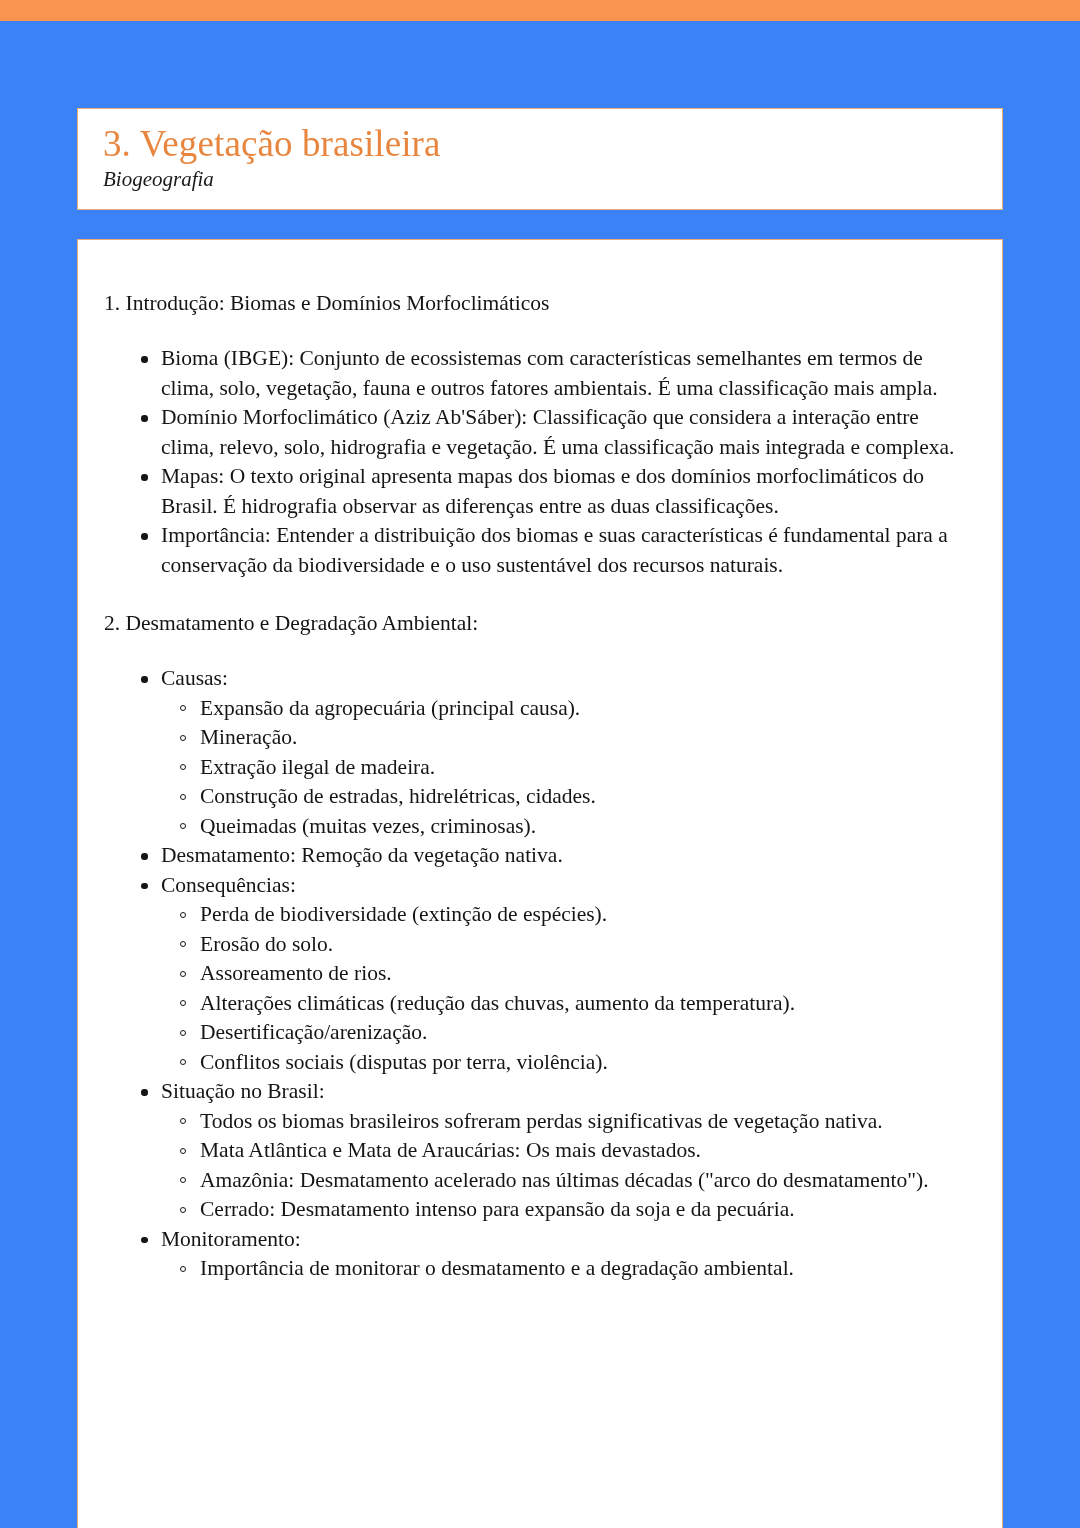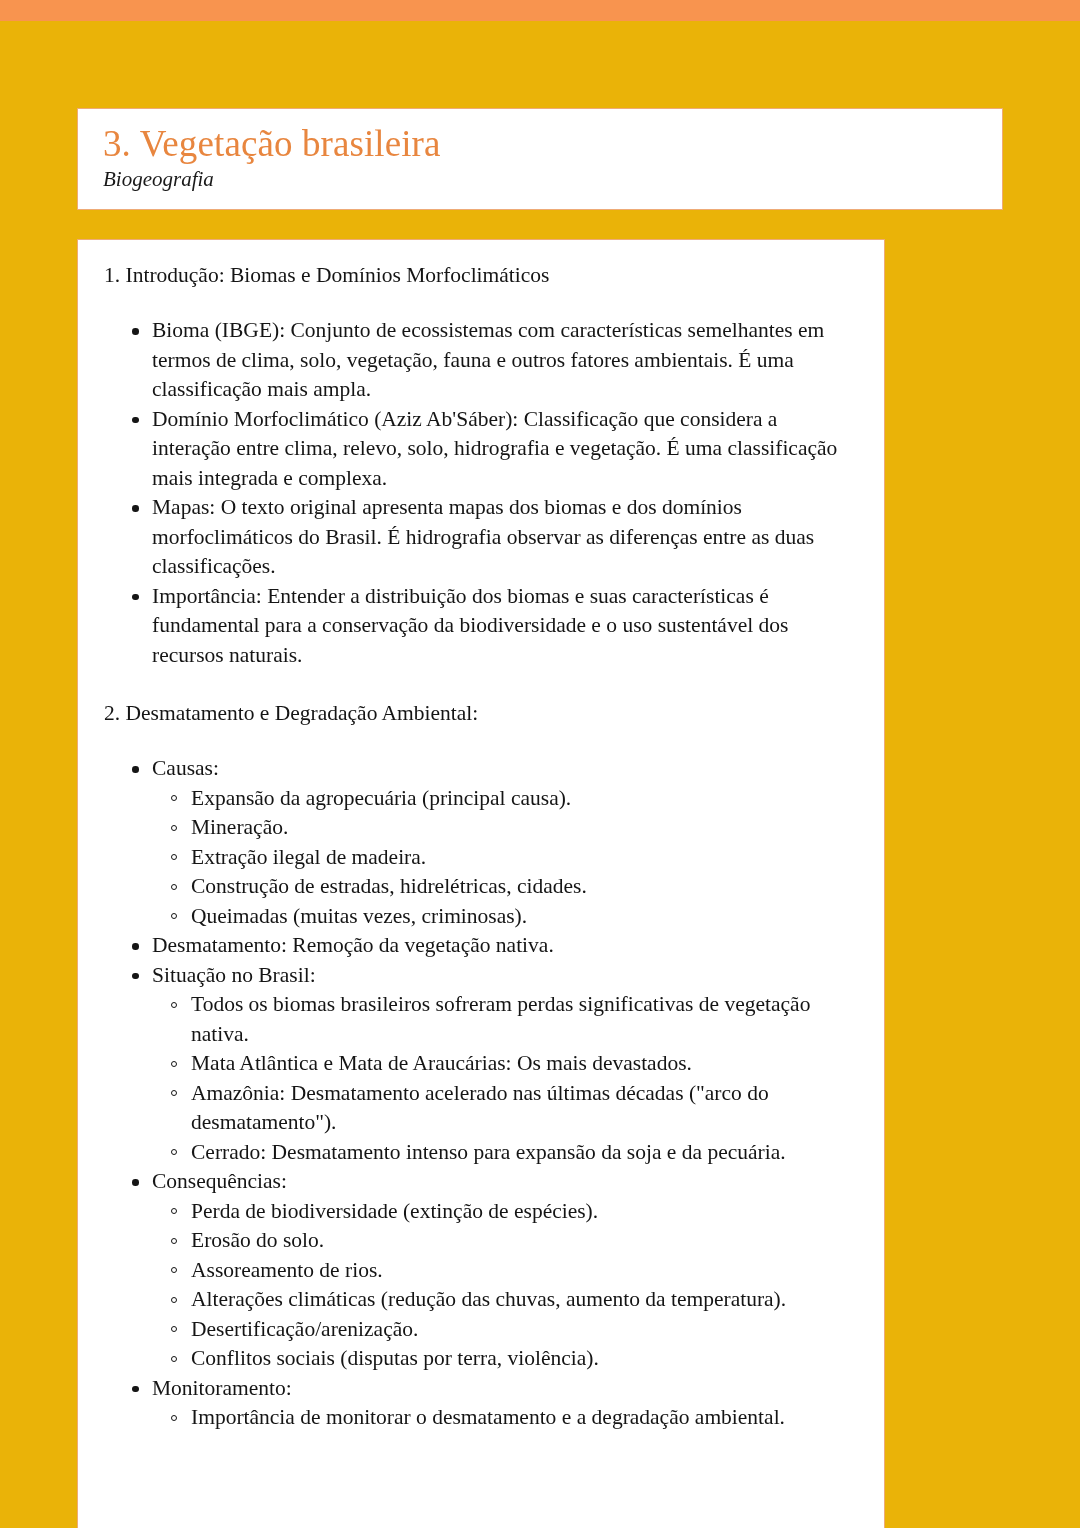--- a/index.html
+++ b/index.html
@@ -29,21 +29,21 @@
     background: #f8944f;
   }
 
   
   .page {
     position: absolute;
     top: 21px;
     left: 0;
     width: 1080px;
     height: 1507px;
-    background: #eab308;
+    background: #3b82f6;
   }
 
   
   .title-card {
     position: absolute;
     left: 77px;
     top: 87px;
     width: 926px;
     height: 102px;
     border: 1.6px solid #eeab77;
@@ -72,46 +72,46 @@
     margin: 1px 0 0 0;
     white-space: nowrap;
     font-style: italic;
   }
 
   
   .content-card {
     position: absolute;
     left: 77px;
     top: 218px;
-    width: 808px;
+    width: 926px;
     height: 1289px;
     box-sizing: border-box;
     border-top: 1.6px solid #eeab77;
     border-left: 1.6px solid #eeab77;
     border-right: 1.6px solid #eeab77;
     border-bottom: none;
     background: #ffffff;
-    padding: 20px 22px 0 26px;
+    padding: 48px 22px 0 26px;
   }
 
   .section-heading {
     font-size: 21.5px;
     line-height: 30px;
     color: #151515;
     margin: 0 0 26px 0;
   }
 
   .section-heading.second {
     margin-top: 28px;
   }
 
   
   ul.lvl1 {
     list-style: none;
-    margin: 8px;
+    margin: 17px;
     padding: 0;
   }
 
   ul.lvl1 > li {
     position: relative;
     padding-left: 40px;
     font-size: 21.5px;
     line-height: 29.5px;
     color: #151515;
     margin: 0 0 0 0;
@@ -202,42 +202,42 @@
               <li><span class="bullet-ring"></span><span>Construção de estradas, hidrelétricas, cidades.</span></li>
               <li><span class="bullet-ring"></span><span>Queimadas (muitas vezes, criminosas).</span></li>
             </ul>
           </li>
           <li>
             <span class="bullet-disc"></span>
             <span class="txt">Desmatamento: Remoção da vegetação nativa.</span>
           </li>
           <li>
             <span class="bullet-disc"></span>
-            <span class="txt">Situação no Brasil:</span>
-            <ul class="lvl2">
-              <li><span class="bullet-ring"></span><span>Todos os biomas brasileiros sofreram perdas significativas de vegetação nativa.</span></li>
-              <li><span class="bullet-ring"></span><span>Mata Atlântica e Mata de Araucárias: Os mais devastados.</span></li>
-              <li><span class="bullet-ring"></span><span>Amazônia: Desmatamento acelerado nas últimas décadas ("arco do desmatamento").</span></li>
-              <li><span class="bullet-ring"></span><span>Cerrado: Desmatamento intenso para expansão da soja e da pecuária.</span></li>
-            </ul>
-          </li>
-          <li>
-            <span class="bullet-disc"></span>
             <span class="txt">Consequências:</span>
             <ul class="lvl2">
               <li><span class="bullet-ring"></span><span>Perda de biodiversidade (extinção de espécies).</span></li>
               <li><span class="bullet-ring"></span><span>Erosão do solo.</span></li>
               <li><span class="bullet-ring"></span><span>Assoreamento de rios.</span></li>
               <li><span class="bullet-ring"></span><span>Alterações climáticas (redução das chuvas, aumento da temperatura).</span></li>
               <li><span class="bullet-ring"></span><span>Desertificação/arenização.</span></li>
               <li><span class="bullet-ring"></span><span>Conflitos sociais (disputas por terra, violência).</span></li>
             </ul>
           </li>
           <li>
             <span class="bullet-disc"></span>
+            <span class="txt">Situação no Brasil:</span>
+            <ul class="lvl2">
+              <li><span class="bullet-ring"></span><span>Todos os biomas brasileiros sofreram perdas significativas de vegetação nativa.</span></li>
+              <li><span class="bullet-ring"></span><span>Mata Atlântica e Mata de Araucárias: Os mais devastados.</span></li>
+              <li><span class="bullet-ring"></span><span>Amazônia: Desmatamento acelerado nas últimas décadas ("arco do desmatamento").</span></li>
+              <li><span class="bullet-ring"></span><span>Cerrado: Desmatamento intenso para expansão da soja e da pecuária.</span></li>
+            </ul>
+          </li>
+          <li>
+            <span class="bullet-disc"></span>
             <span class="txt">Monitoramento:</span>
             <ul class="lvl2">
               <li><span class="bullet-ring"></span><span>Importância de monitorar o desmatamento e a degradação ambiental.</span></li>
             </ul>
           </li>
         </ul>
       </div>
   </div>
 
 </div>

